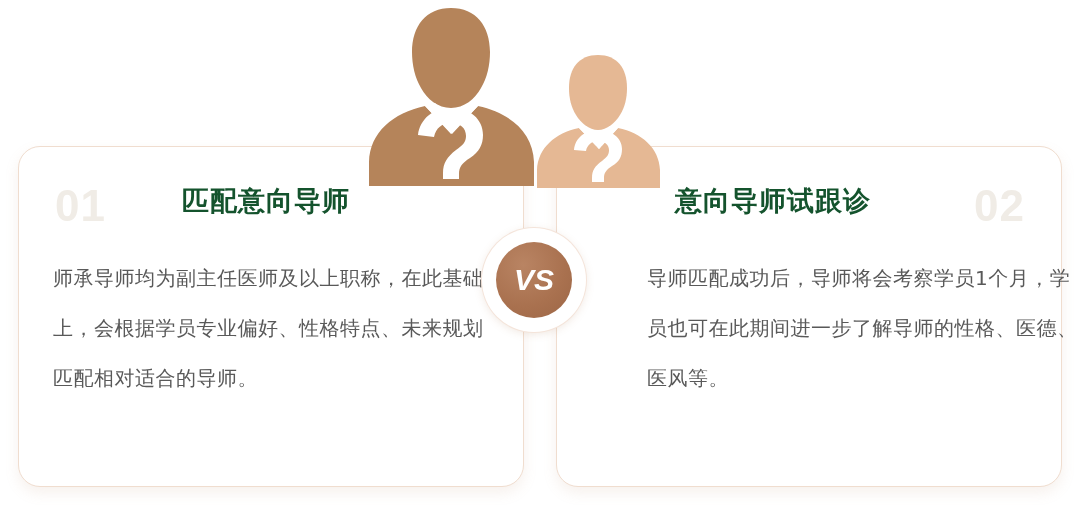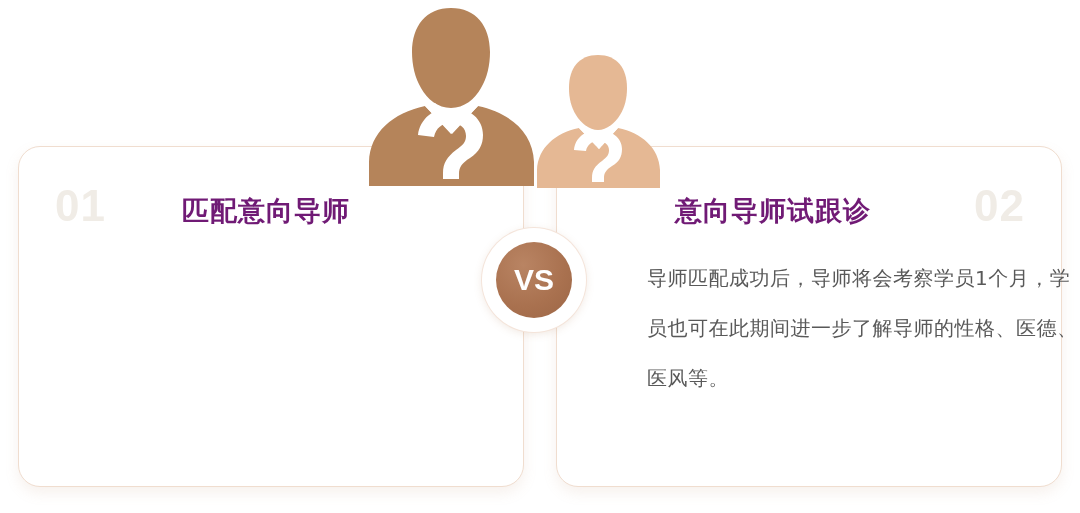--- a/index.html
+++ b/index.html
@@ -49,24 +49,24 @@
     color: #f0ece6;
     letter-spacing: 1px;
     line-height: 62px;
     font-family: "Liberation Sans", "DejaVu Sans", sans-serif;
   }
   .card-left .big-num  { left: 36px; }
   .card-right .big-num { right: 36px; }
 
   .card-title {
     position: absolute;
-    top: 16px;
+    top: 6px;
     font-size: 27px;
     font-weight: 700;
-    color: #701a75;
+    color: #14532d;
     letter-spacing: 1px;
     line-height: 40px;
     white-space: nowrap;
     font-family: "DejaVu Sans", "Liberation Sans", sans-serif;
   }
   .card-left .card-title  { left: 163px; }
   .card-right .card-title { left: 118px; }
 
   
   .card-body {
@@ -89,20 +89,21 @@
   .fig-big   { left: 368px; top: 4px;  width: 166px; height: 182px; }
   .fig-small { left: 536px; top: 52px; width: 124px; height: 136px; }
 
   
   .vs-wrap {
     position: absolute;
     left: 482px;
     top: 228px;
     width: 104px;
     height: 104px;
+    font-style: italic;
   }
   .vs-ring {
     position: absolute;
     inset: 0;
     border-radius: 50%;
     background: #ffffff;
     box-shadow: 0 0 0 1px #f4e4da, 0 2px 9px rgba(170, 120, 85, 0.18);
   }
   .vs-circle {
     position: absolute;
@@ -128,20 +129,21 @@
 </head>
 <body>
 
 <div class="stage">
 
   <div class="card card-left">
     <div class="card-head">
       <div class="big-num">01</div>
       <div class="card-title">匹配意向导师</div>
     </div>
+    <div class="card-body">师承导师均为副主任医师及以上职称，在此基础上，会根据学员专业偏好、性格特点、未来规划匹配相对适合的导师。</div>
   </div>
 
   <div class="card card-right">
     <div class="card-head">
       <div class="big-num">02</div>
       <div class="card-title">意向导师试跟诊</div>
     </div>
     <div class="card-body">导师匹配成功后，导师将会考察学员1个月，学员也可在此期间进一步了解导师的性格、医德、医风等。</div>
   </div>
 

